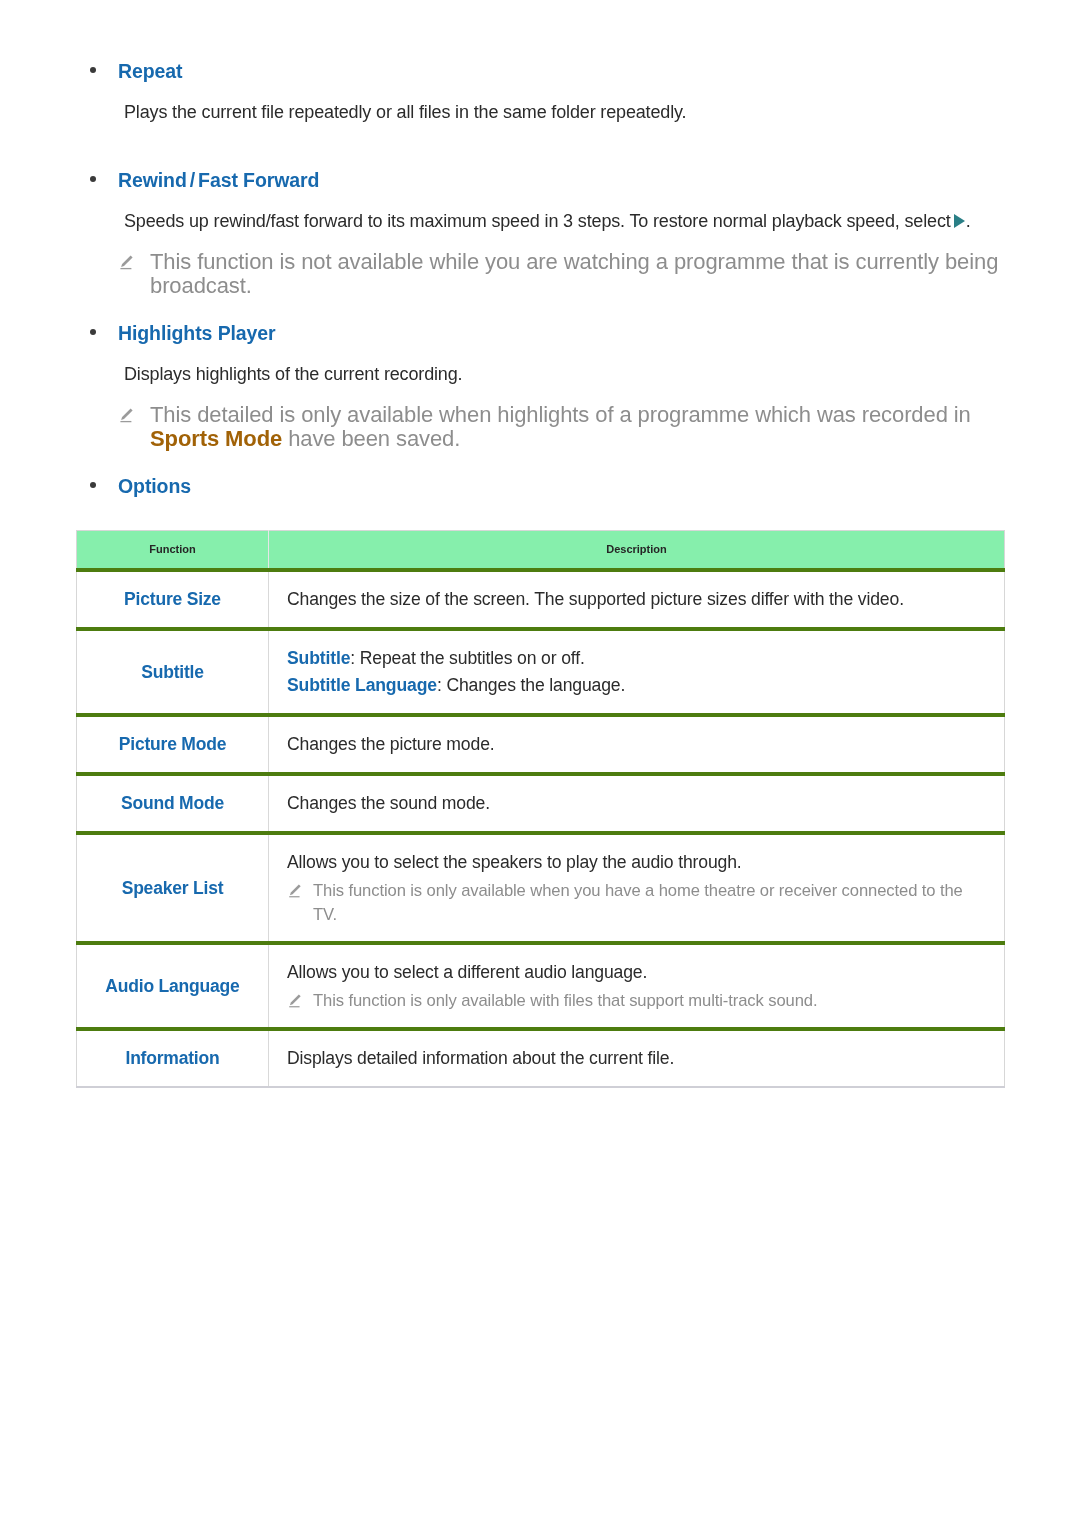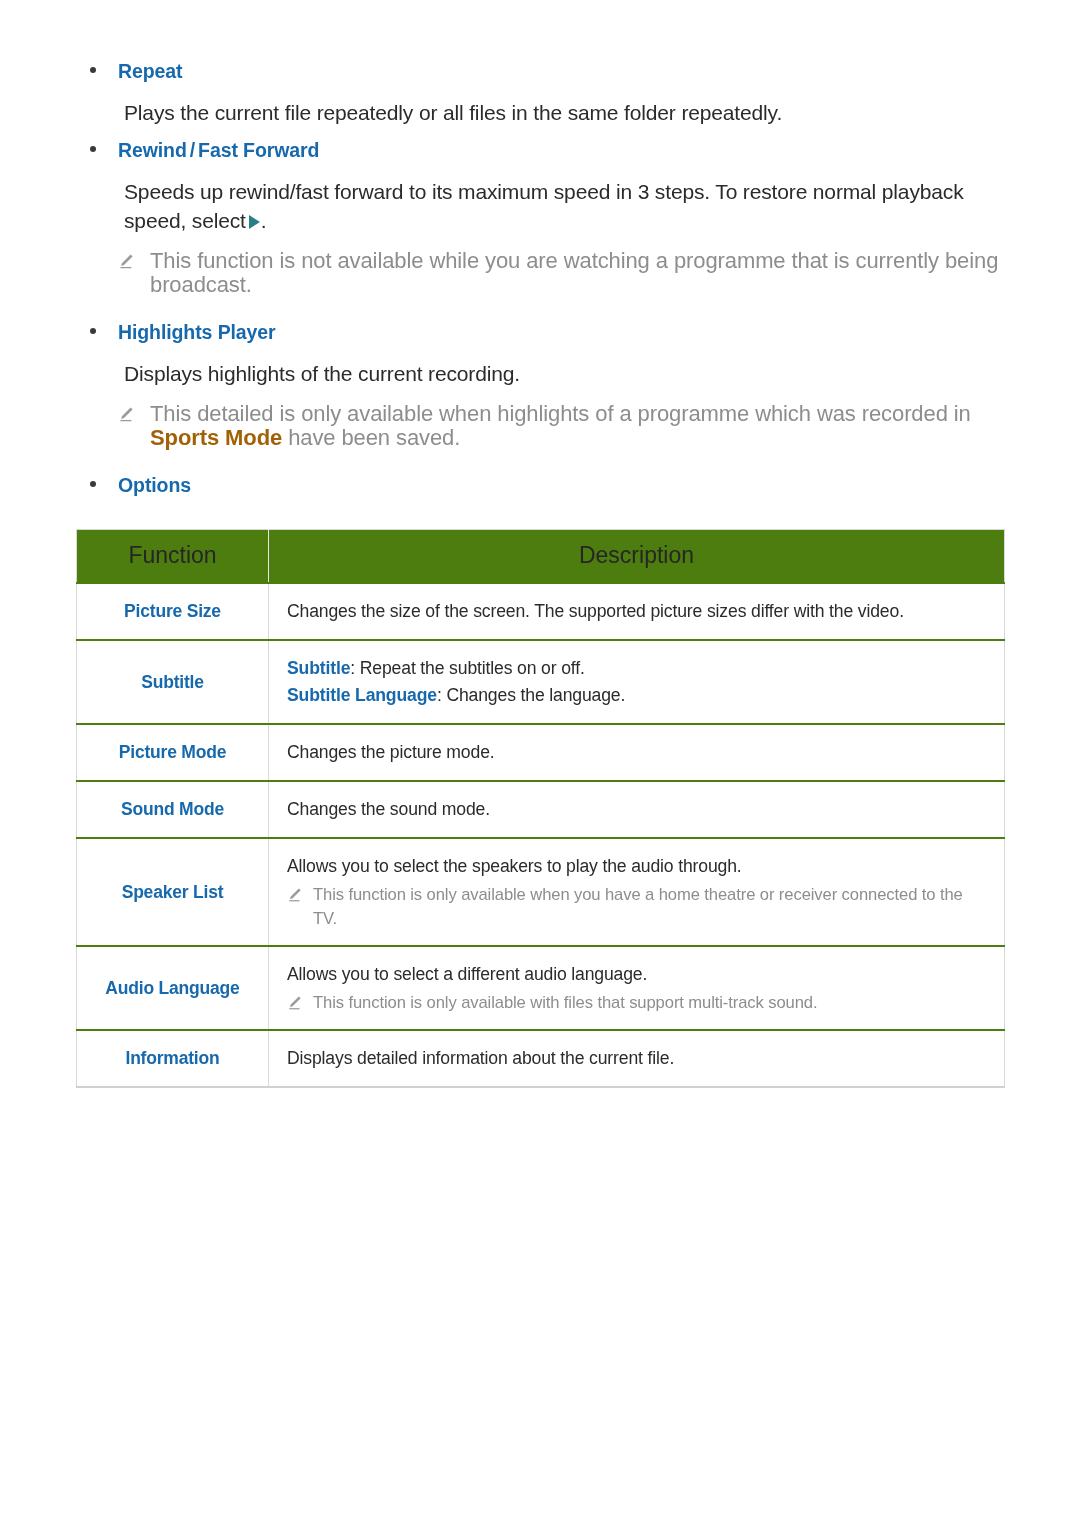--- a/index.html
+++ b/index.html
@@ -45,21 +45,21 @@
   }
   .bullet-head .sep {
     color: #1769ae;
     font-weight: bold;
     padding: 0 3px;
   }
 
   
   .para {
     margin: 15px 0 0 48px;
-    font-size: 21px;
+    font-size: 18px;
     line-height: 29px;
     color: #2b2b2b;
     max-width: 900px;
     letter-spacing: -0.15px;
   }
   .para .play-tri {
     display: inline-block;
     width: 0;
     height: 0;
     border-left: 11px solid #2a7f86;
@@ -103,32 +103,32 @@
     border-top: 1px solid #d7d7d7;
     border-left: 1px solid #d7d7d7;
     border-right: 1px solid #d7d7d7;
     border-bottom: 2px solid #cfcfd6;
     table-layout: fixed;
   }
   .opt-table col.c1 { width: 192px; }
   .opt-table col.c2 { width: 736px; }
 
   .opt-table thead th {
-    background: #4d7c0f;
-    font-size: 23px;
-    font-weight: normal;
+    background: #86efac;
+    font-size: 11px;
+    font-weight: bold;
     color: #262626;
     text-align: center;
     padding: 12px 0 13px 0;
     border-right: 1px solid #e6e6e8;
   }
   .opt-table thead th:last-child { border-right: none; text-align: center; }
 
   .opt-table td {
-    border-top: 2px solid #4d7c0f;
+    border-top: 4px solid #4d7c0f;
     vertical-align: middle;
   }
   .opt-table td.fn {
     border-right: 1px solid #d9d9d9;
     text-align: center;
     font-size: 17.5px;
     font-weight: bold;
     color: #1769ae;
     padding: 14px 6px;
     letter-spacing: -0.2px;
@@ -165,21 +165,21 @@
 <body>
 
 <div class="page">
 
   <div class="bullet-head">
     <span class="bullet-dot"></span>
     <span>Repeat</span>
   </div>
   <div class="para">Plays the current file repeatedly or all files in the same folder repeatedly.</div>
 
-  <div class="bullet-head" style="margin-top:12px">
+  <div class="bullet-head" style="margin-top:42px">
     <span class="bullet-dot"></span>
     <span>Rewind</span>
     <span class="sep">/</span>
     <span>Fast Forward</span>
   </div>
   <div class="para">
     <span>Speeds up rewind/fast forward to its maximum speed in 3 steps. To restore normal playback speed, select</span><span class="play-tri"></span><span>.</span>
   </div>
 
   <div class="note">

